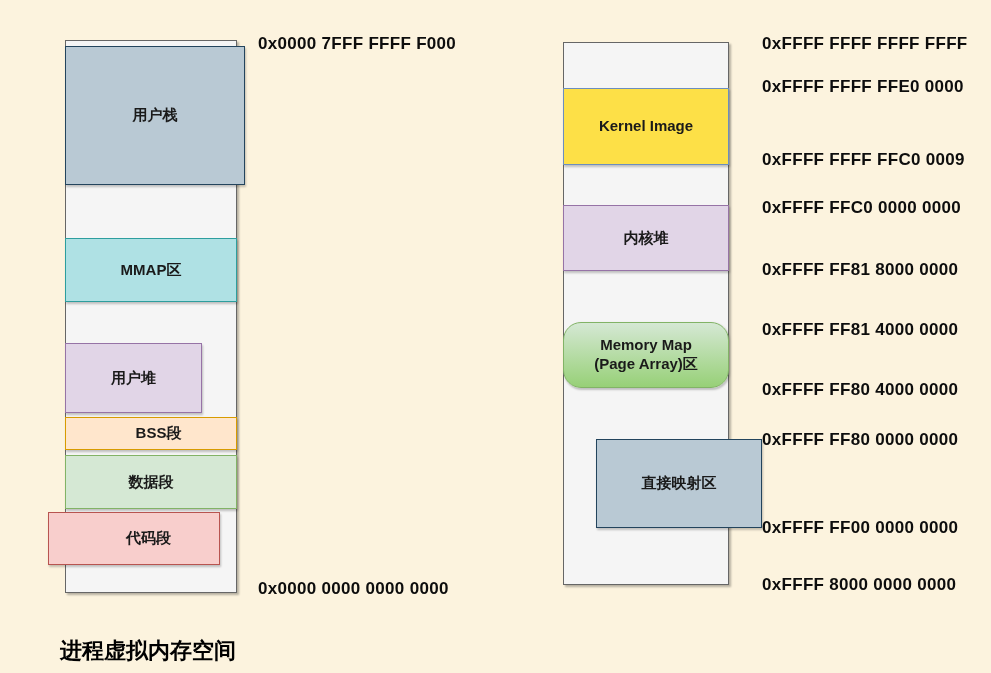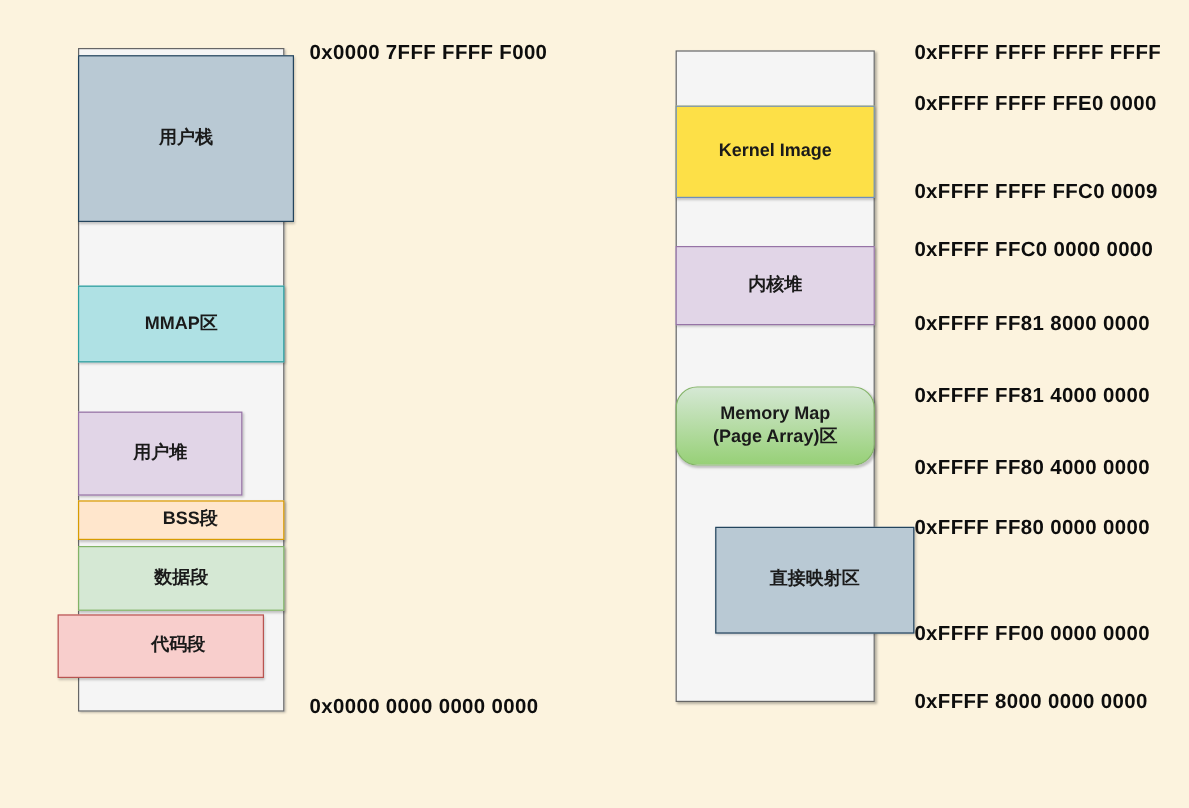--- a/index.html
+++ b/index.html
@@ -57,13 +57,14 @@
       <div class="addr" style="left: 762px; top: 87px;">0xFFFF FFFF FFE0 0000</div>
       <div class="addr" style="left: 762px; top: 160px;">0xFFFF FFFF FFC0 0009</div>
       <div class="addr" style="left: 762px; top: 208px;">0xFFFF FFC0 0000 0000</div>
       <div class="addr" style="left: 762px; top: 270px;">0xFFFF FF81 8000 0000</div>
       <div class="addr" style="left: 762px; top: 330px;">0xFFFF FF81 4000 0000</div>
       <div class="addr" style="left: 762px; top: 390px;">0xFFFF FF80 4000 0000</div>
       <div class="addr" style="left: 762px; top: 440px;">0xFFFF FF80 0000 0000</div>
       <div class="addr" style="left: 762px; top: 528px;">0xFFFF FF00 0000 0000</div>
       <div class="addr" style="left: 762px; top: 585px;">0xFFFF 8000 0000 0000</div>
     </div>
+  <div class="diagram-title" id="title-process">进程虚拟内存空间</div>
 </div>
 
 </body></html>

